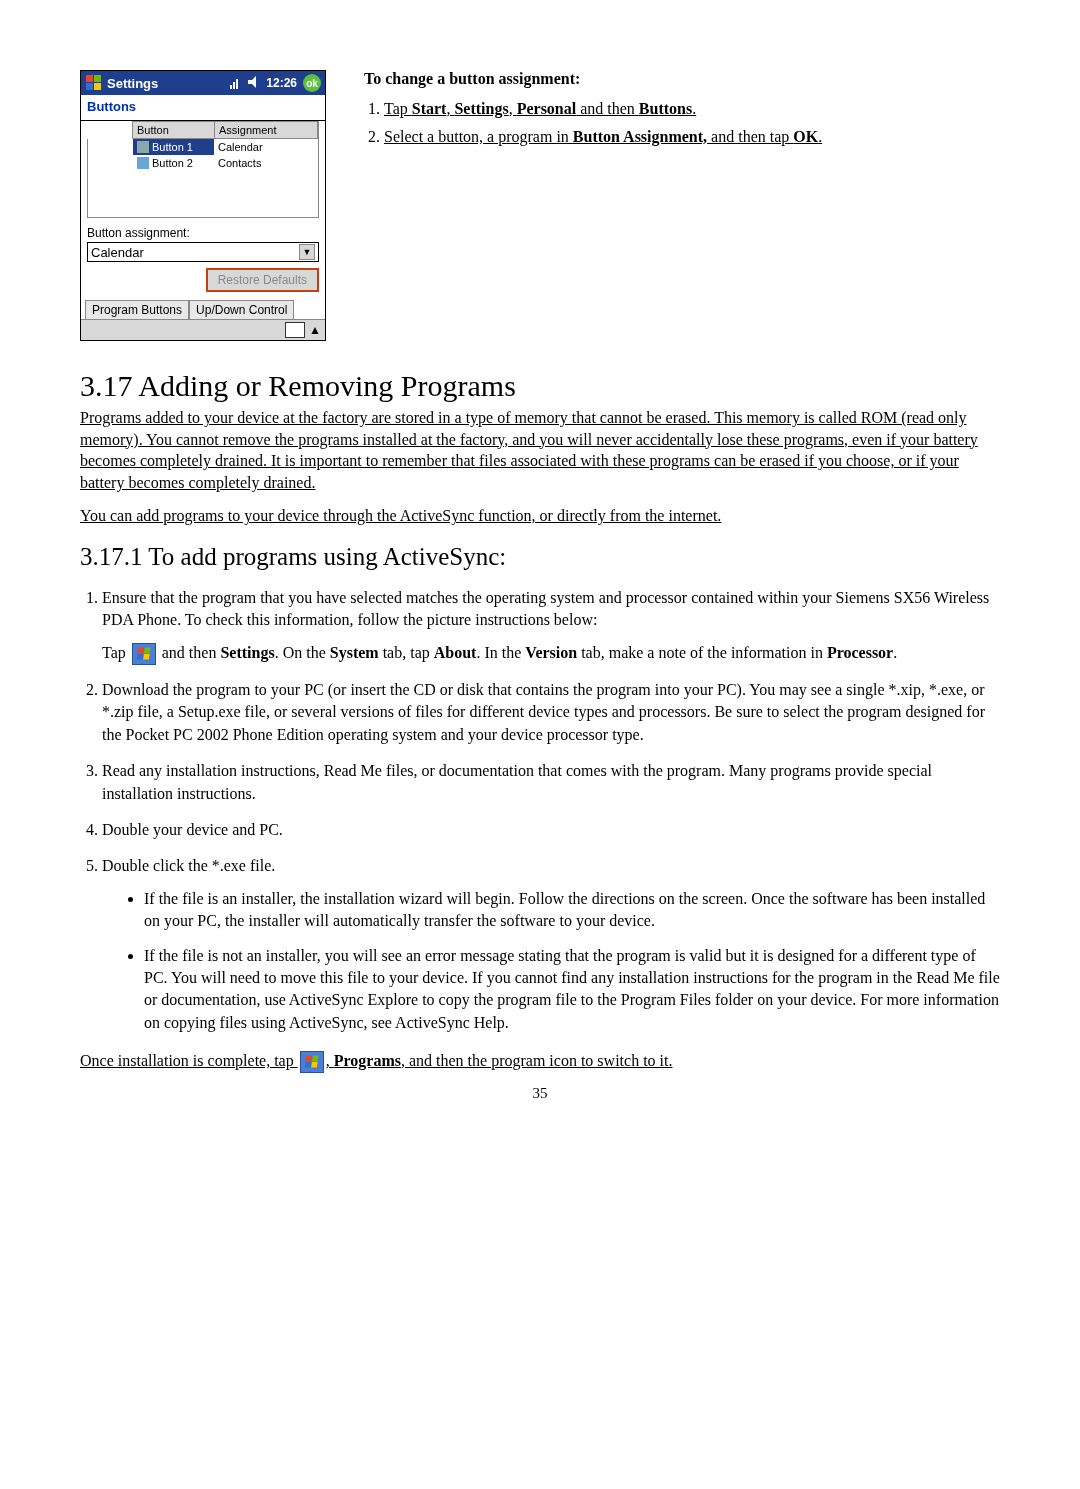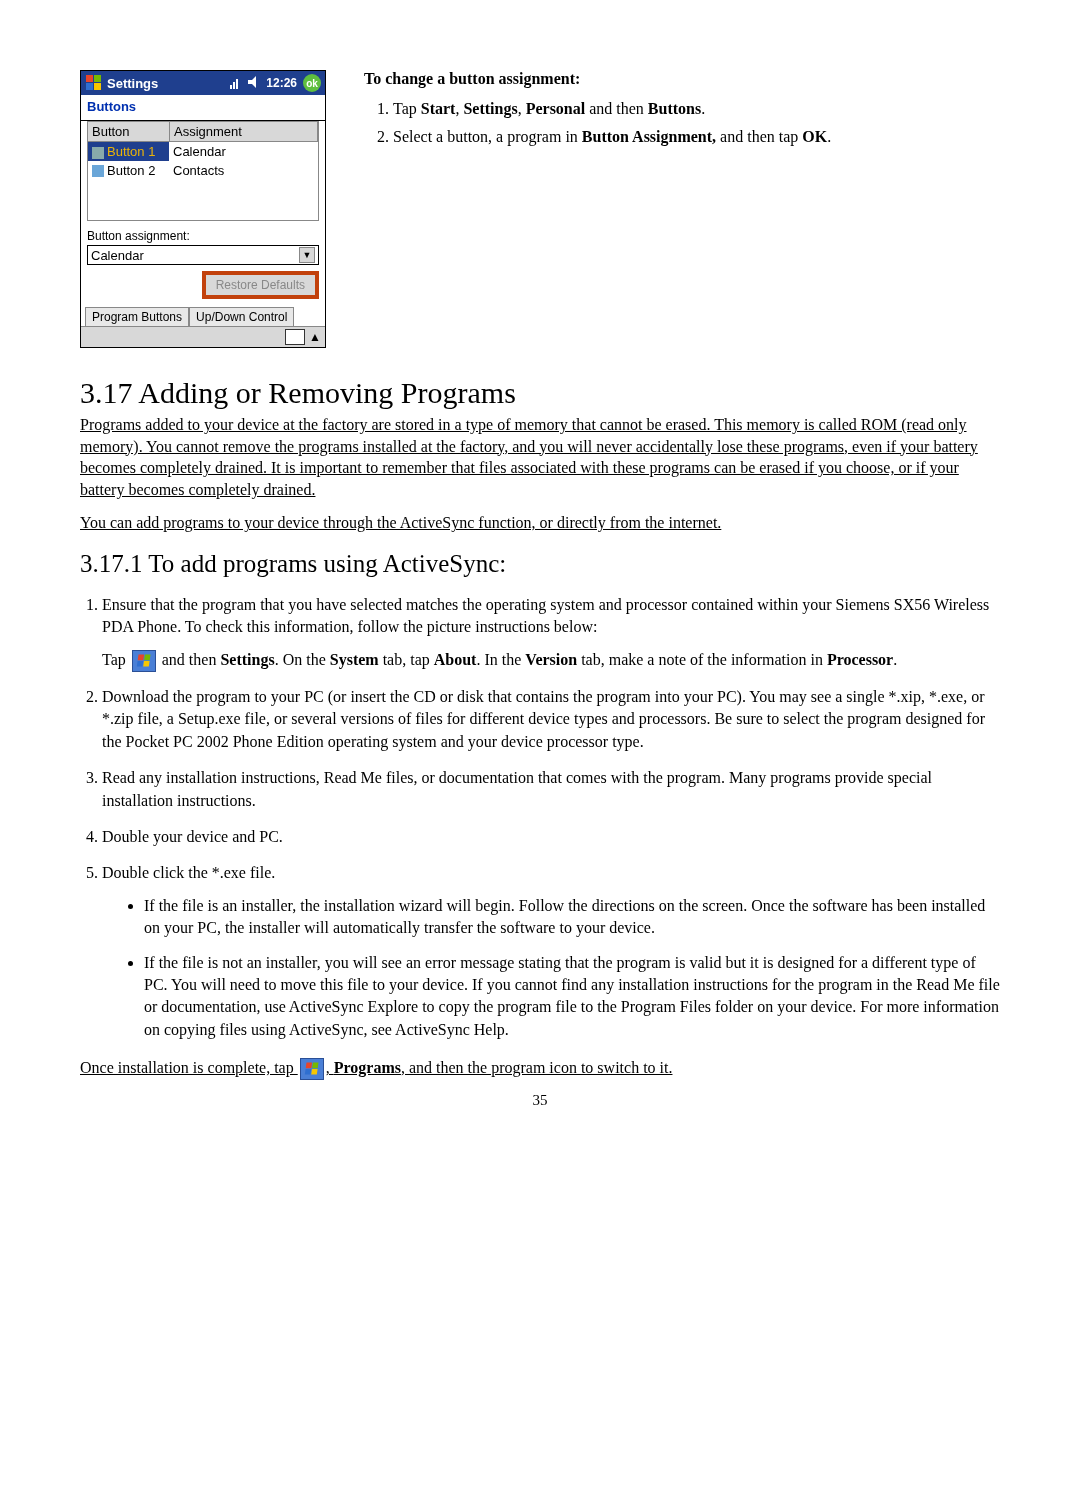--- a/index.html
+++ b/index.html
@@ -71,48 +71,48 @@
   .shot-blue {
     color: #0030b0;
     font-weight: bold;
     padding: 4px 6px 6px 6px;
     font-size: 13px;
   }
   .shot-hr { border-top:1px solid #000; }
   .shot-note { padding: 4px 6px; font-size: 12px; color:#000; }
   .shot-table-wrap { padding: 0 6px 6px 6px; }
   .shot-table-head, .shot-table-row {
-    display:flex; font-size:13px;
+    display:flex; font-size:11px;margin-left:45px;
   }
   .shot-table-head { background:#d8d8d8; border:1px solid #888; }
   .shot-table-head div { border-right:1px solid #888; padding:2px 4px; }
   .col-btn { width:73px; }
   .col-asg { flex:1; }
   .shot-table-body { border:1px solid #888; border-top:none; height:78px; }
   .shot-table-row { align-items:center; }
   .shot-table-row .cell-btn { width:73px; padding:2px 4px; display:flex; align-items:center; gap:3px; }
   .shot-table-row .cell-asg { flex:1; padding:2px 4px; }
-  .row-selected .cell-btn { background:#1f3f8e; color:#eab308;align-items:flex-end; }
+  .row-selected .cell-btn { background:#1f3f8e; color:#ffffff;align-items:flex-end; }
   .tiny-icon { width:12px;height:12px;display:inline-block;background:#8aa; }
   .tiny-icon2 { width:12px;height:12px;display:inline-block;background:#6aa6d8; }
   .ba-label { padding: 2px 6px 0 6px; font-size:12px; }
   .ba-select { margin: 2px 6px; border:1px solid #000; display:flex; justify-content:space-between; align-items:center; font-size:13px; padding:1px 3px; }
   .dd-arrow { width:14px;height:14px;background:#d8d8d8;border:1px solid #888;display:flex;align-items:center;justify-content:center;font-size:9px; }
   .restore-row { display:flex; justify-content:flex-end; padding:4px 6px 8px 6px; }
-  .restore-btn { border:4px solid #c2410c; background:#d8d8d8; color:#888; font-size:12px; padding:3px 10px; }
+  .restore-btn { border:2px solid #c2410c; background:#d8d8d8; color:#888; font-size:12px; padding:3px 10px; }
   .tab-row { display:flex; gap:0; font-size:12px; padding:0 4px; }
   .tab { border:1px solid #888; border-bottom:none; padding:2px 6px; background:#e8e8e8; }
   .bottom-bar { background:#d8d8d8; border-top:1px solid #888; display:flex; justify-content:flex-end; align-items:center; padding:2px 4px; gap:4px; }
   .kbd-icon { width:18px;height:14px;border:1px solid #333;background:#fff;display:inline-block; }
   .up-arrow { font-size:12px; }
 
   
   .instr { flex:1; }
   .instr-head { font-weight: bold; margin-bottom: 12px; }
-  .instr-list ol { margin:9px; padding-left: 20px; }
+  .instr-list ol { margin:0; padding-left: 20px; text-decoration: underline; }
   .instr-list li { margin-bottom: 10px; }
 
   
   h2.sec {
     font-family: "Times New Roman", serif;
     font-size: 30px;
     font-weight: normal;
     margin: 28px 0 4px 0;
   }
   h3.sub {

